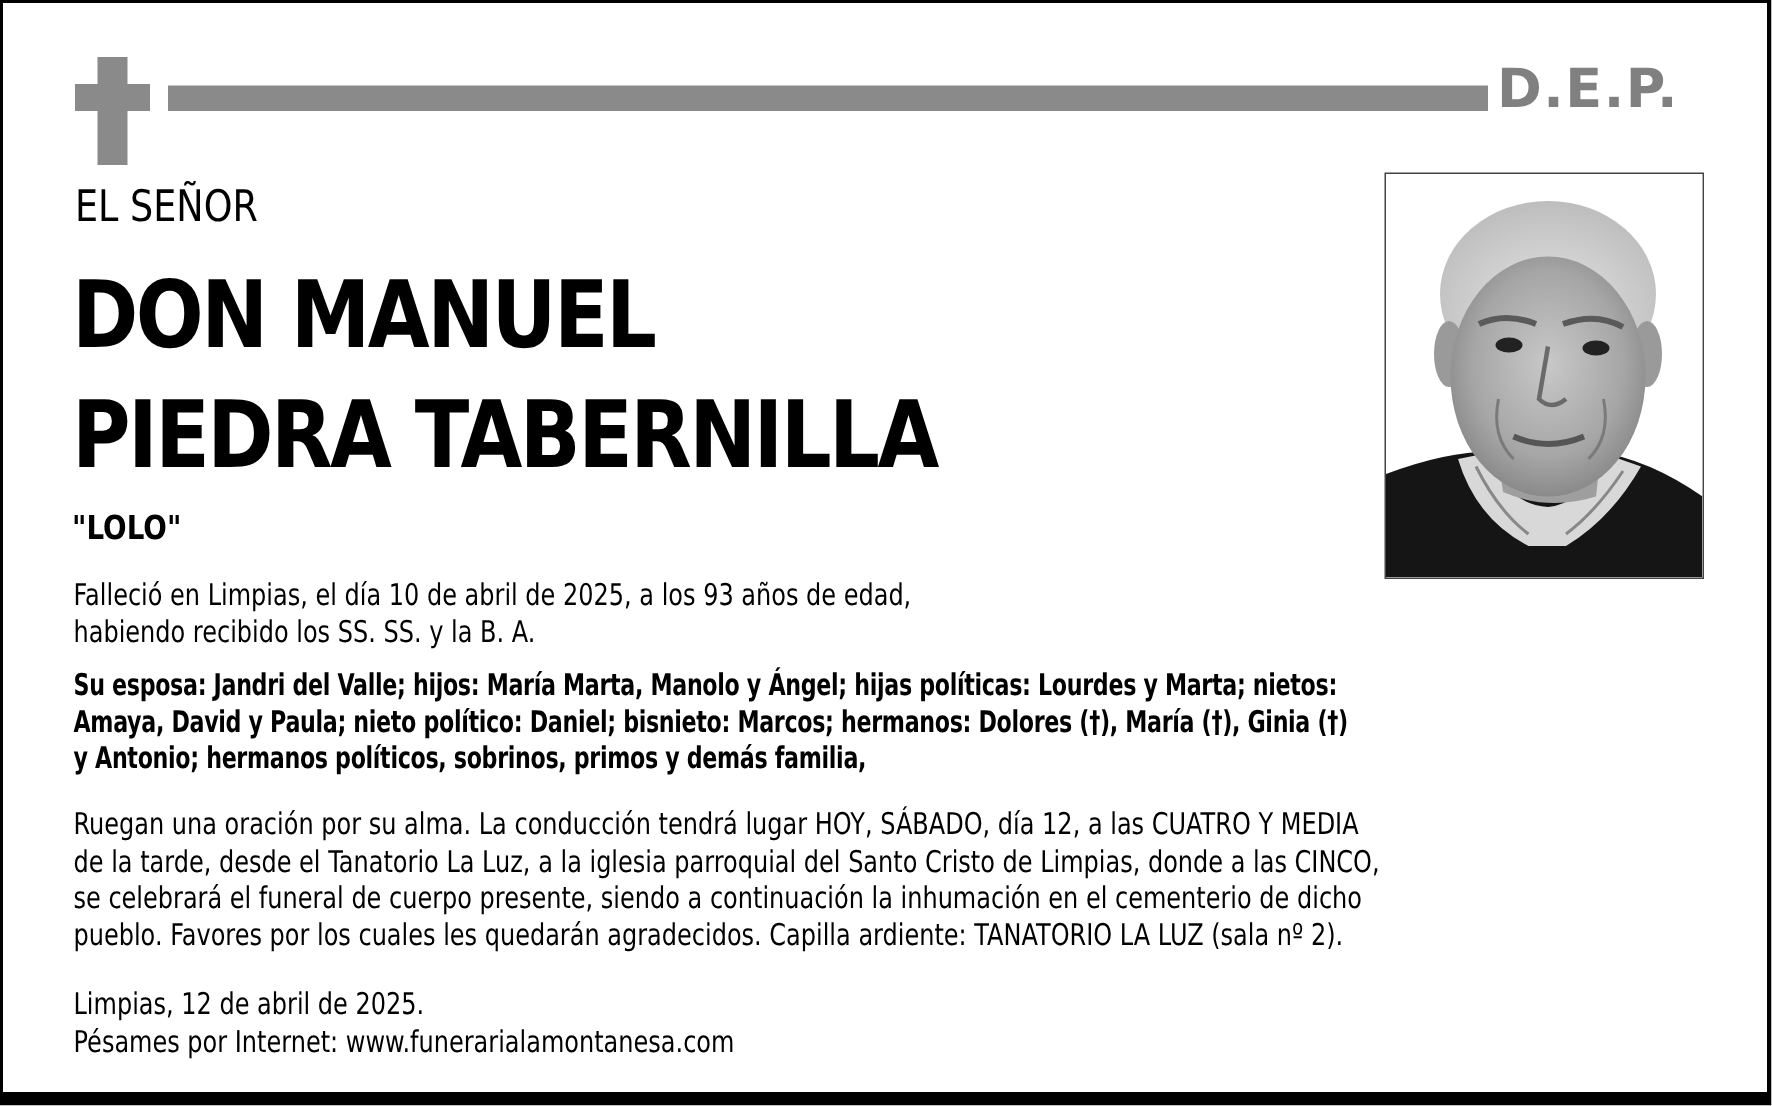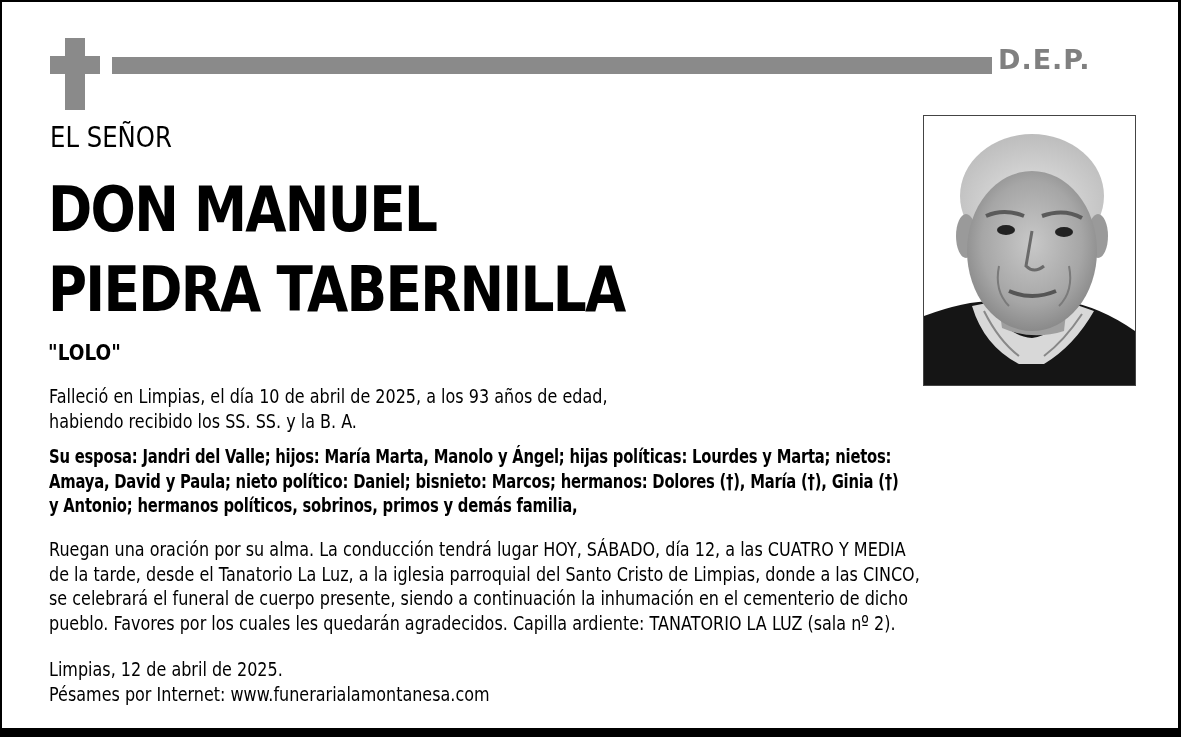--- a/index.html
+++ b/index.html
@@ -6,21 +6,21 @@
   body { width: 1181px; height: 737px; position: relative; overflow: hidden; font-family: "DejaVu Sans", sans-serif; color: #000; }
   .frame {
     position: absolute; left: 0; top: 0; width: 1181px; height: 737px; box-sizing: border-box;
     border-top: 2px solid #000; border-left: 2px solid #000; border-right: 3px solid #000; border-bottom: 9px solid #000;
     background: #fff;
   }
   
   .cross-v { position: absolute; left: 63px; top: 36px; width: 20px; height: 72px; background: #8a8a8a; }
   .cross-h { position: absolute; left: 48px; top: 54px; width: 50px; height: 18px; background: #8a8a8a; }
   .rule { position: absolute; left: 110px; top: 55px; width: 880px; height: 17px; background: #8a8a8a; }
-  .dep { position: absolute; left: 996px; top: 38px; font-family: "DejaVu Sans", sans-serif; font-weight: bold; font-size: 27px; color: #808080; letter-spacing: 1px; line-height: 40px; }
+  .dep { position: absolute; left: 996px; top: 38px; font-family: "DejaVu Sans", sans-serif; font-weight: bold; font-size: 36px; color: #808080; letter-spacing: 1px; line-height: 40px; }
 
   .senor { position: absolute; left: 48px; top: 117px; font-size: 29px; line-height: 36px; font-family: "DejaVu Sans", sans-serif; transform: scaleX(0.84); transform-origin: left; }
   .name { position: absolute; left: 46px; top: 168px; font-family: "DejaVu Sans", sans-serif; font-weight: bold; font-size: 62px; line-height: 80px; letter-spacing: -2px; transform: scaleX(0.86); transform-origin: left; white-space: nowrap; }
   .nick { position: absolute; left: 46px; top: 337px; font-family: "DejaVu Sans", sans-serif; font-weight: bold; font-size: 22px; line-height: 28px; transform: scaleX(0.84); transform-origin: left; }
 
   .para { position: absolute; left: 47px; font-family: "DejaVu Sans", sans-serif; font-size: 20px; line-height: 24.5px; white-space: nowrap; transform-origin: left; }
   .p-fall { top: 382px; transform: scaleX(0.8); }
   .p-fam { top: 442px; font-weight: bold; transform: scaleX(0.74); letter-spacing: -0.3px; }
   .p-rue { top: 535px; transform: scaleX(0.8); }
   .p-end { top: 655px; transform: scaleX(0.8); }

